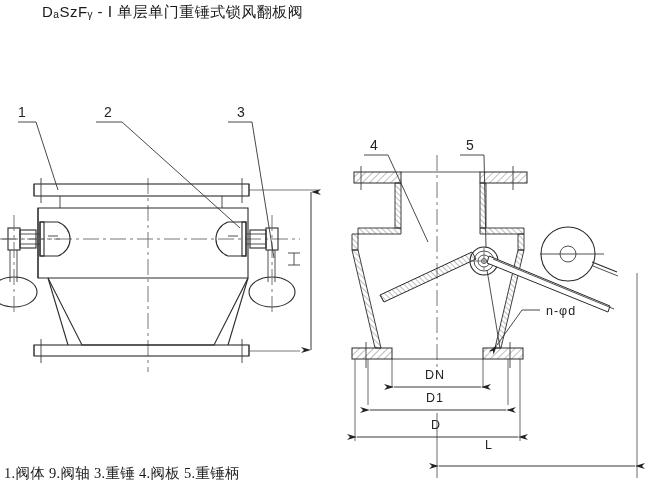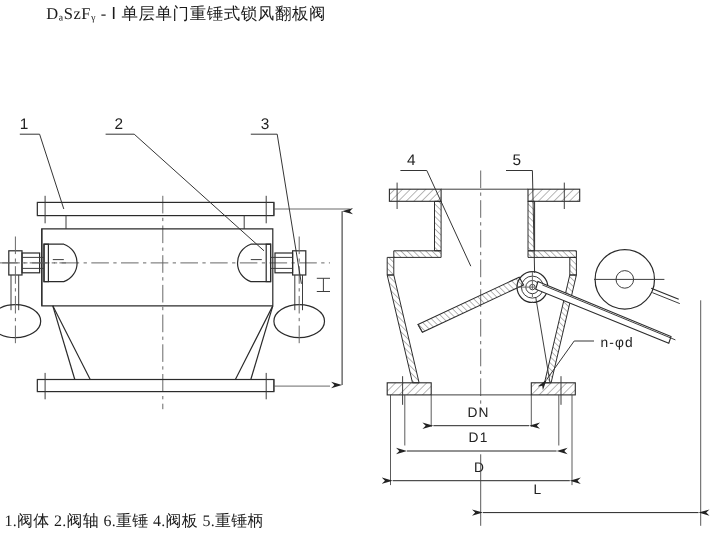--- a/index.html
+++ b/index.html
@@ -21,21 +21,21 @@
     width: 649px;
     height: 497px;
   }
   .title-text {
     position: absolute;
     left: 42px;
     top: 3px;
     font-size: 15px;
     letter-spacing: 0.5px;
     white-space: nowrap;
-    font-family: Liberation Serif, serif;
+    font-family: Liberation Sans, sans-serif;
   }
   .legend-text {
     position: absolute;
     left: 4px;
     top: 464px;
     font-size: 14.5px;
     white-space: nowrap;
     font-family: "Liberation Serif", serif;
     letter-spacing: 0.3px;
   }
@@ -294,16 +294,16 @@
 
         <line class="extline" x1="437" y1="413" x2="437" y2="478"></line>
         <line class="extline" x1="637" y1="273" x2="637" y2="478"></line>
         <line class="dimline" x1="439" y1="466" x2="635" y2="466" marker-start="url(#arrL)" marker-end="url(#arrR)"></line>
         <text class="dimlbl" x="485" y="449">L</text>
       </g>
     </g>
   </svg>
 
   <div class="legend-text">
-    <span>1.阀体 2.阀轴 6.重锤 4.阀板 5.重锤柄</span>
+    <span>1.阀体 9.阀轴 3.重锤 4.阀板 5.重锤柄</span>
   </div>
 
 </div>
 
 </body></html>

